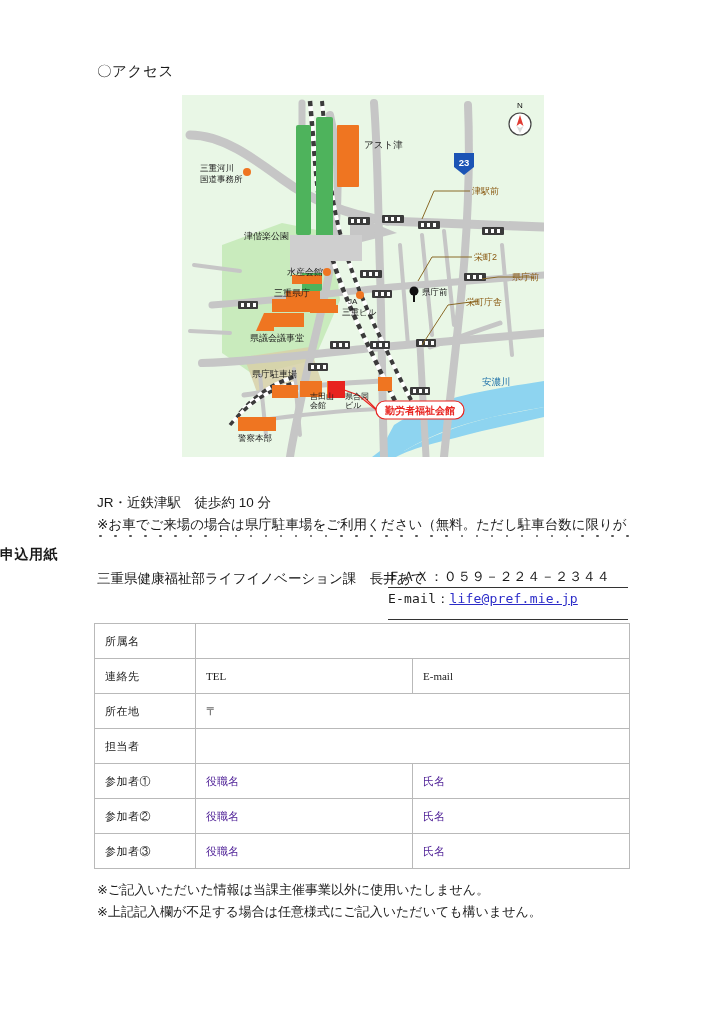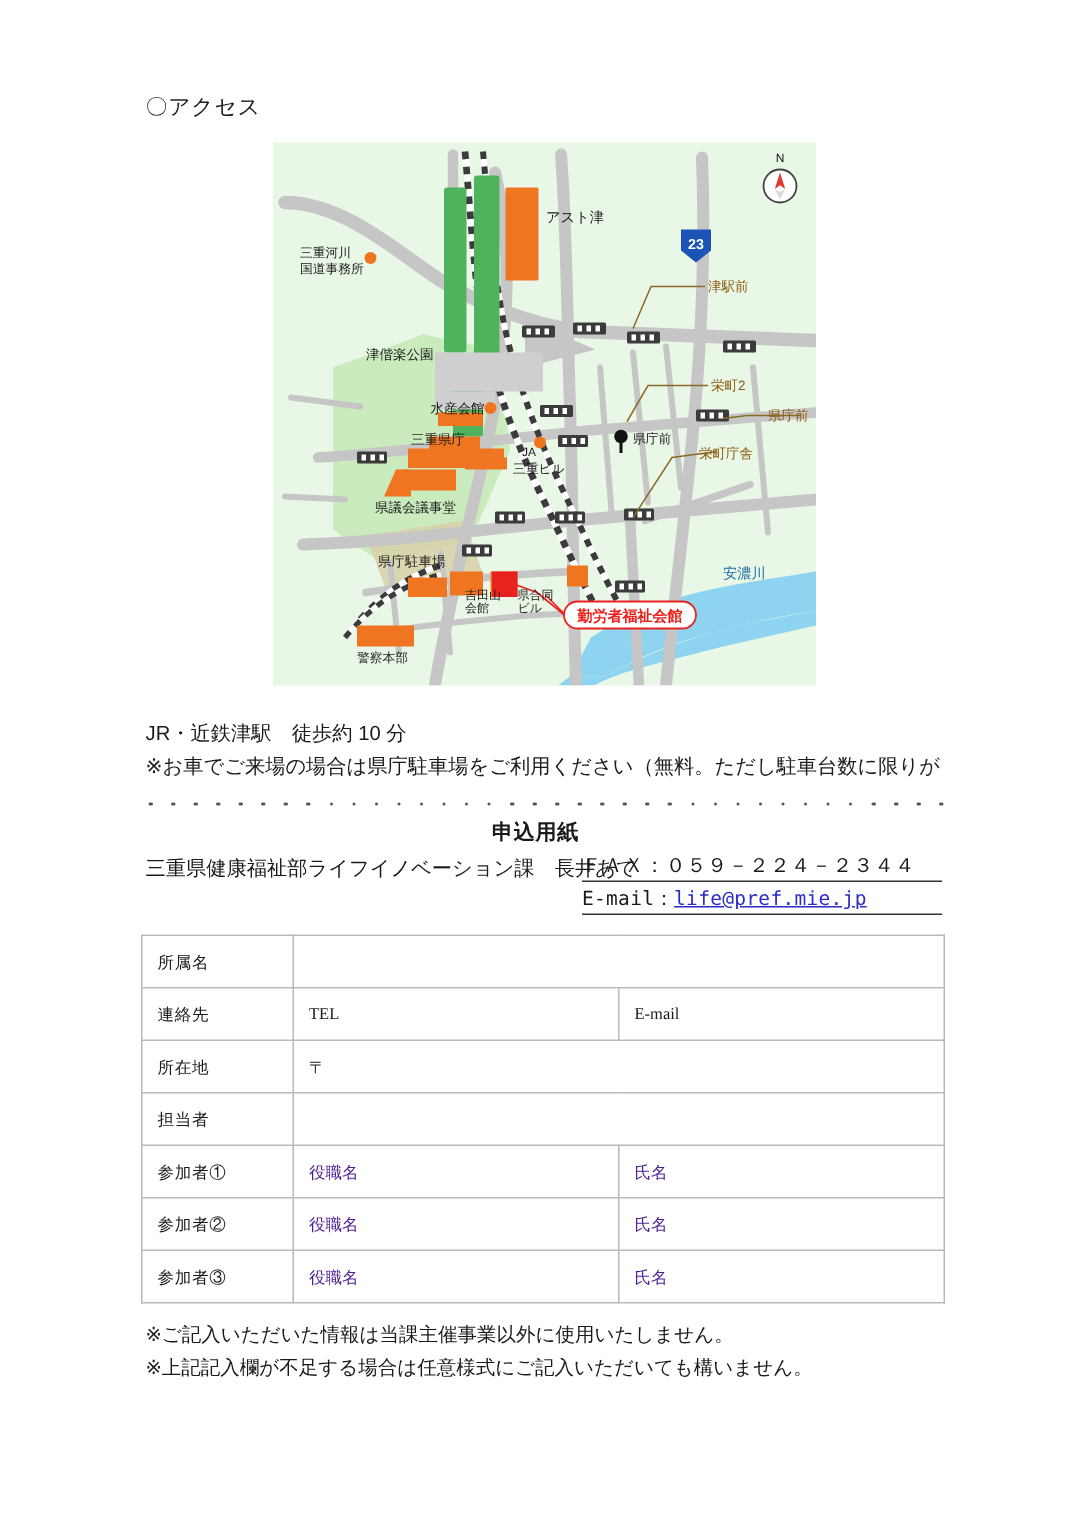--- a/index.html
+++ b/index.html
@@ -41,21 +41,21 @@
     height: 362px;
     background: #e9f7e6;
     overflow: hidden;
   }
   .map-svg { display: block; }
 
   
   .access-lines {
     position: absolute;
     left: 97px;
-    top: 478px;
+    top: 492px;
     width: 546px;
     font-size: 13.5px;
     line-height: 22px;
   }
   .access-lines .l2 { text-indent: 0; }
   .access-lines .l3 { padding-left: 16px; }
 
   .dotrow {
     position: absolute;
     left: 99px;
@@ -72,21 +72,20 @@
     background: #555;
     border-radius: 50%;
     display: block;
   }
 
   
   .form-title {
     position: absolute;
     left: 0; top: 546px;
     width: 714px;
-    text-align: center;
     font-size: 14px;
     font-weight: bold;
     letter-spacing: 0.5px;
   }
   .dept-line {
     position: absolute;
     left: 97px;
     top: 570px;
     font-size: 13.5px;
     white-space: nowrap;
@@ -105,21 +104,21 @@
   }
   .email-line {
     position: absolute;
     left: 388px;
     top: 590px;
     width: 240px;
     font-family: "DejaVu Sans Mono", "Liberation Mono", monospace;
     font-size: 13px;
     letter-spacing: 0.2px;
     border-bottom: 1px solid #333;
-    padding-bottom: 1px;
+    padding-bottom: 11px;
     white-space: nowrap;
   }
   .email-line .addr {
     color: #2b2bc8;
     text-decoration: underline;
   }
 
   
   table.form-table {
     position: absolute;

